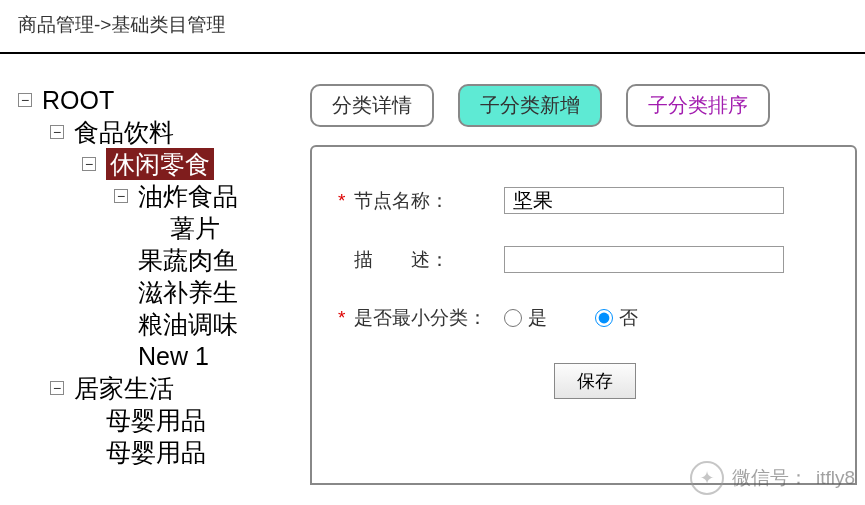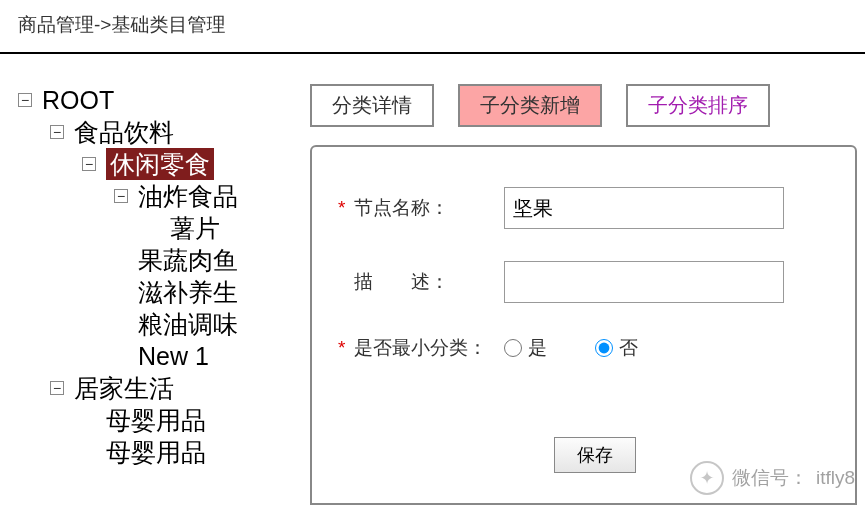--- a/index.html
+++ b/index.html
@@ -80,29 +80,29 @@
       flex: 1;
       padding-right: 8px;
     }
     .tabs {
       display: flex;
       gap: 24px;
       margin-bottom: 0;
     }
     .tab {
       border: 2px solid #888;
-      border-radius: 0;
+      border-radius: 10px;
       padding: 6px 20px;
       font-size: 20px;
       cursor: pointer;
       background: #fff;
       color: #333;
     }
     .tab.active {
-      background: #fca5a5;
+      background: #5eead4;
     }
     .tab.alt {
       color: #a21caf;
     }
     .form-body {
       border: 2px solid #888;
       border-radius: 6px 6px 0 0;
       margin-top: 18px;
       padding: 40px 30px 30px 42px;
       min-height: 340px;
@@ -119,21 +119,21 @@
       position: relative;
     }
     .req {
       color: #d00;
       position: absolute;
       left: -16px;
       top: 2px;
     }
     .text-input {
       border: 1px solid #999;
-      height: 42px;
+      height: 27px;
       padding: 4px 8px;
       font-size: 20px;
       width: 280px;
     }
     .radio-group {
       display: flex;
       align-items: center;
       gap: 48px;
       font-size: 19px;
     }
@@ -147,21 +147,20 @@
       height: 18px;
       accent-color: #0090ff;
     }
     .save-btn {
       border: 1px solid #888;
       background: linear-gradient(#fcfcfc, #e6e6e6);
       padding: 5px 22px;
       font-size: 18px;
       cursor: pointer;
       margin-left: 200px;
-      margin-top: 44px;
     }
     .watermark {
       position: absolute;
       right: 10px;
       bottom: 10px;
       display: flex;
       align-items: center;
       gap: 8px;
       opacity: 0.55;
       font-size: 19px;

